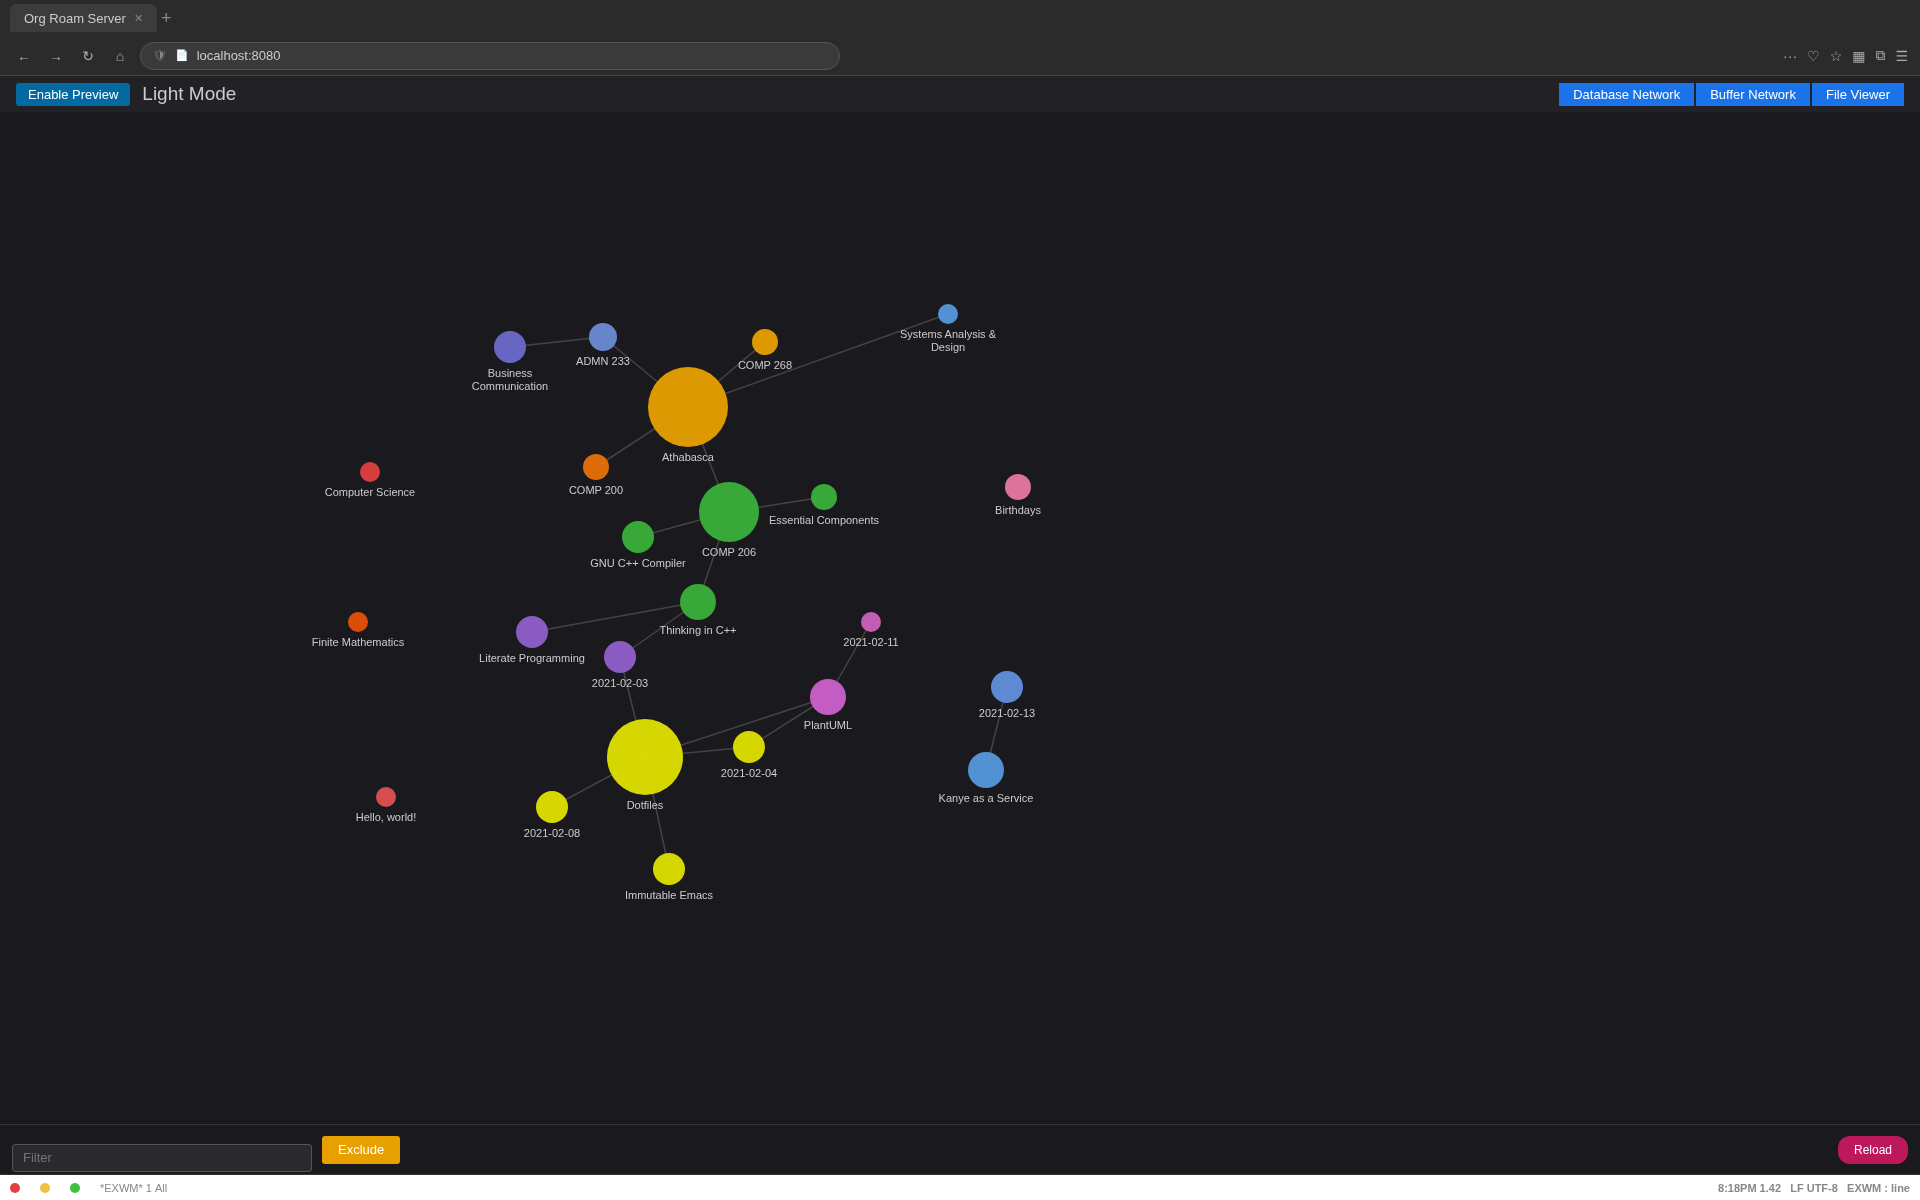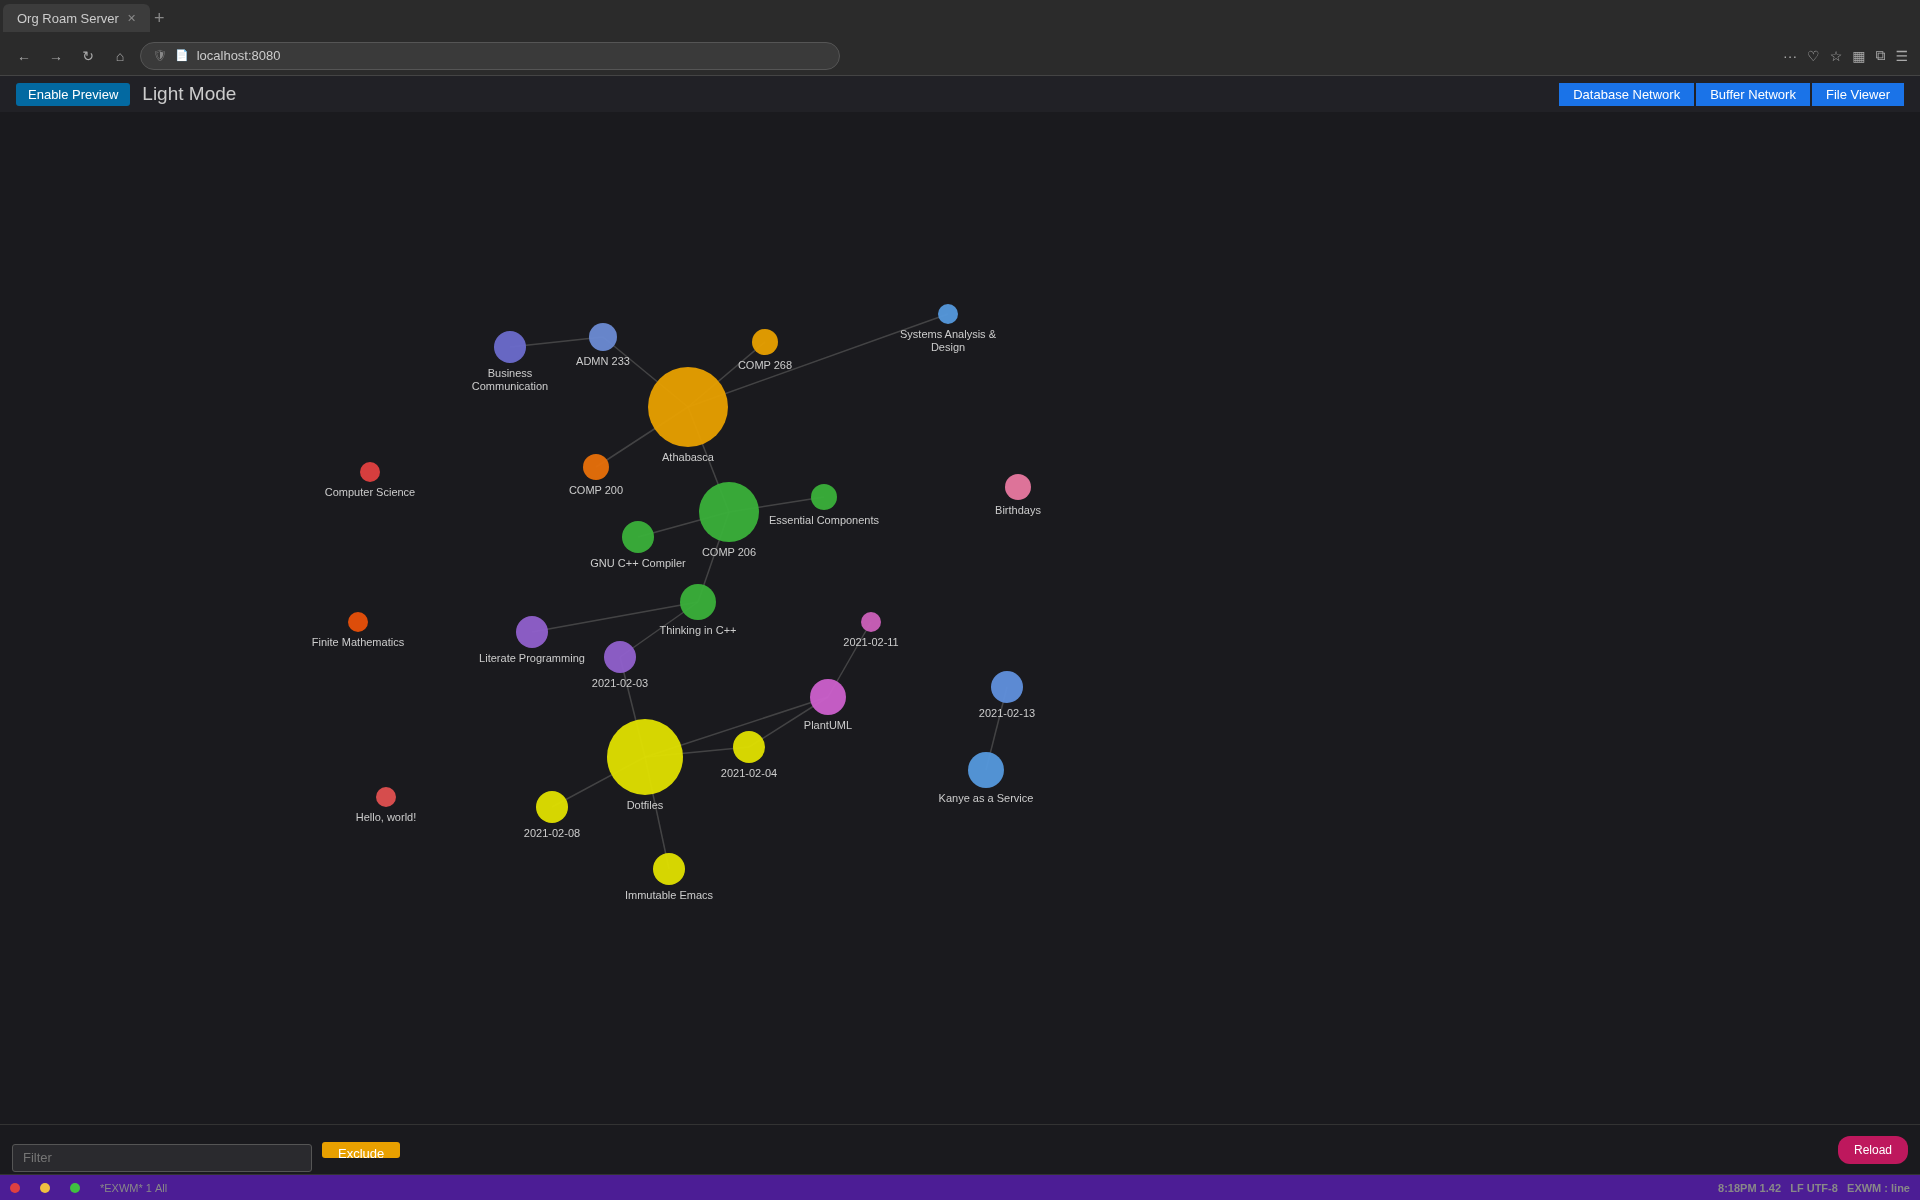--- a/index.html
+++ b/index.html
@@ -4,21 +4,21 @@
   <style>
     * { margin: 0; padding: 0; box-sizing: border-box; }
     body { background: #1a1a1e; color: #ccc; font-family: Arial, sans-serif; font-size: 12px; width: 1920px; height: 1200px; overflow: hidden; }
 
     
     .browser-titlebar {
       background: #2b2b2b;
       height: 36px;
       display: flex;
       align-items: center;
-      padding: 0 3px;
+      padding: 0 10px;
       gap: 8px;
     }
     .tab-area {
       display: flex;
       align-items: center;
       gap: 4px;
     }
     .tab {
       background: #3c3c3c;
       border-radius: 6px 6px 0 0;
@@ -156,42 +156,42 @@
       margin-top: 16px;
     }
     .btn-exclude {
       background: #e8a000;
       color: white;
       border: none;
       border-radius: 3px;
       padding: 4px 16px;
       font-size: 13px;
       cursor: pointer;
-      height: 16px;
+      height: 28px;
     }
     .btn-reload {
       margin-left: auto;
       background: #be185d;
       color: white;
       border: none;
       border-radius: 12px;
       padding: 4px 16px;
       font-size: 12px;
       cursor: pointer;
       height: 28px;
     }
 
     
     .status-bar {
       position: absolute;
       bottom: 0;
       left: 0;
       width: 1920px;
       height: 26px;
-      background: #4c1d95;
+      background: #ffffff;
       border-top: 1px solid #333;
       display: flex;
       align-items: center;
       padding: 8px 10px;
       gap: 20px;
       font-size: 11px;
       color: #888;
     }
     .status-dot-red { width: 10px; height: 10px; border-radius: 50%; background: #e04040; }
     .status-dot-yellow { width: 10px; height: 10px; border-radius: 50%; background: #f0c040; }

